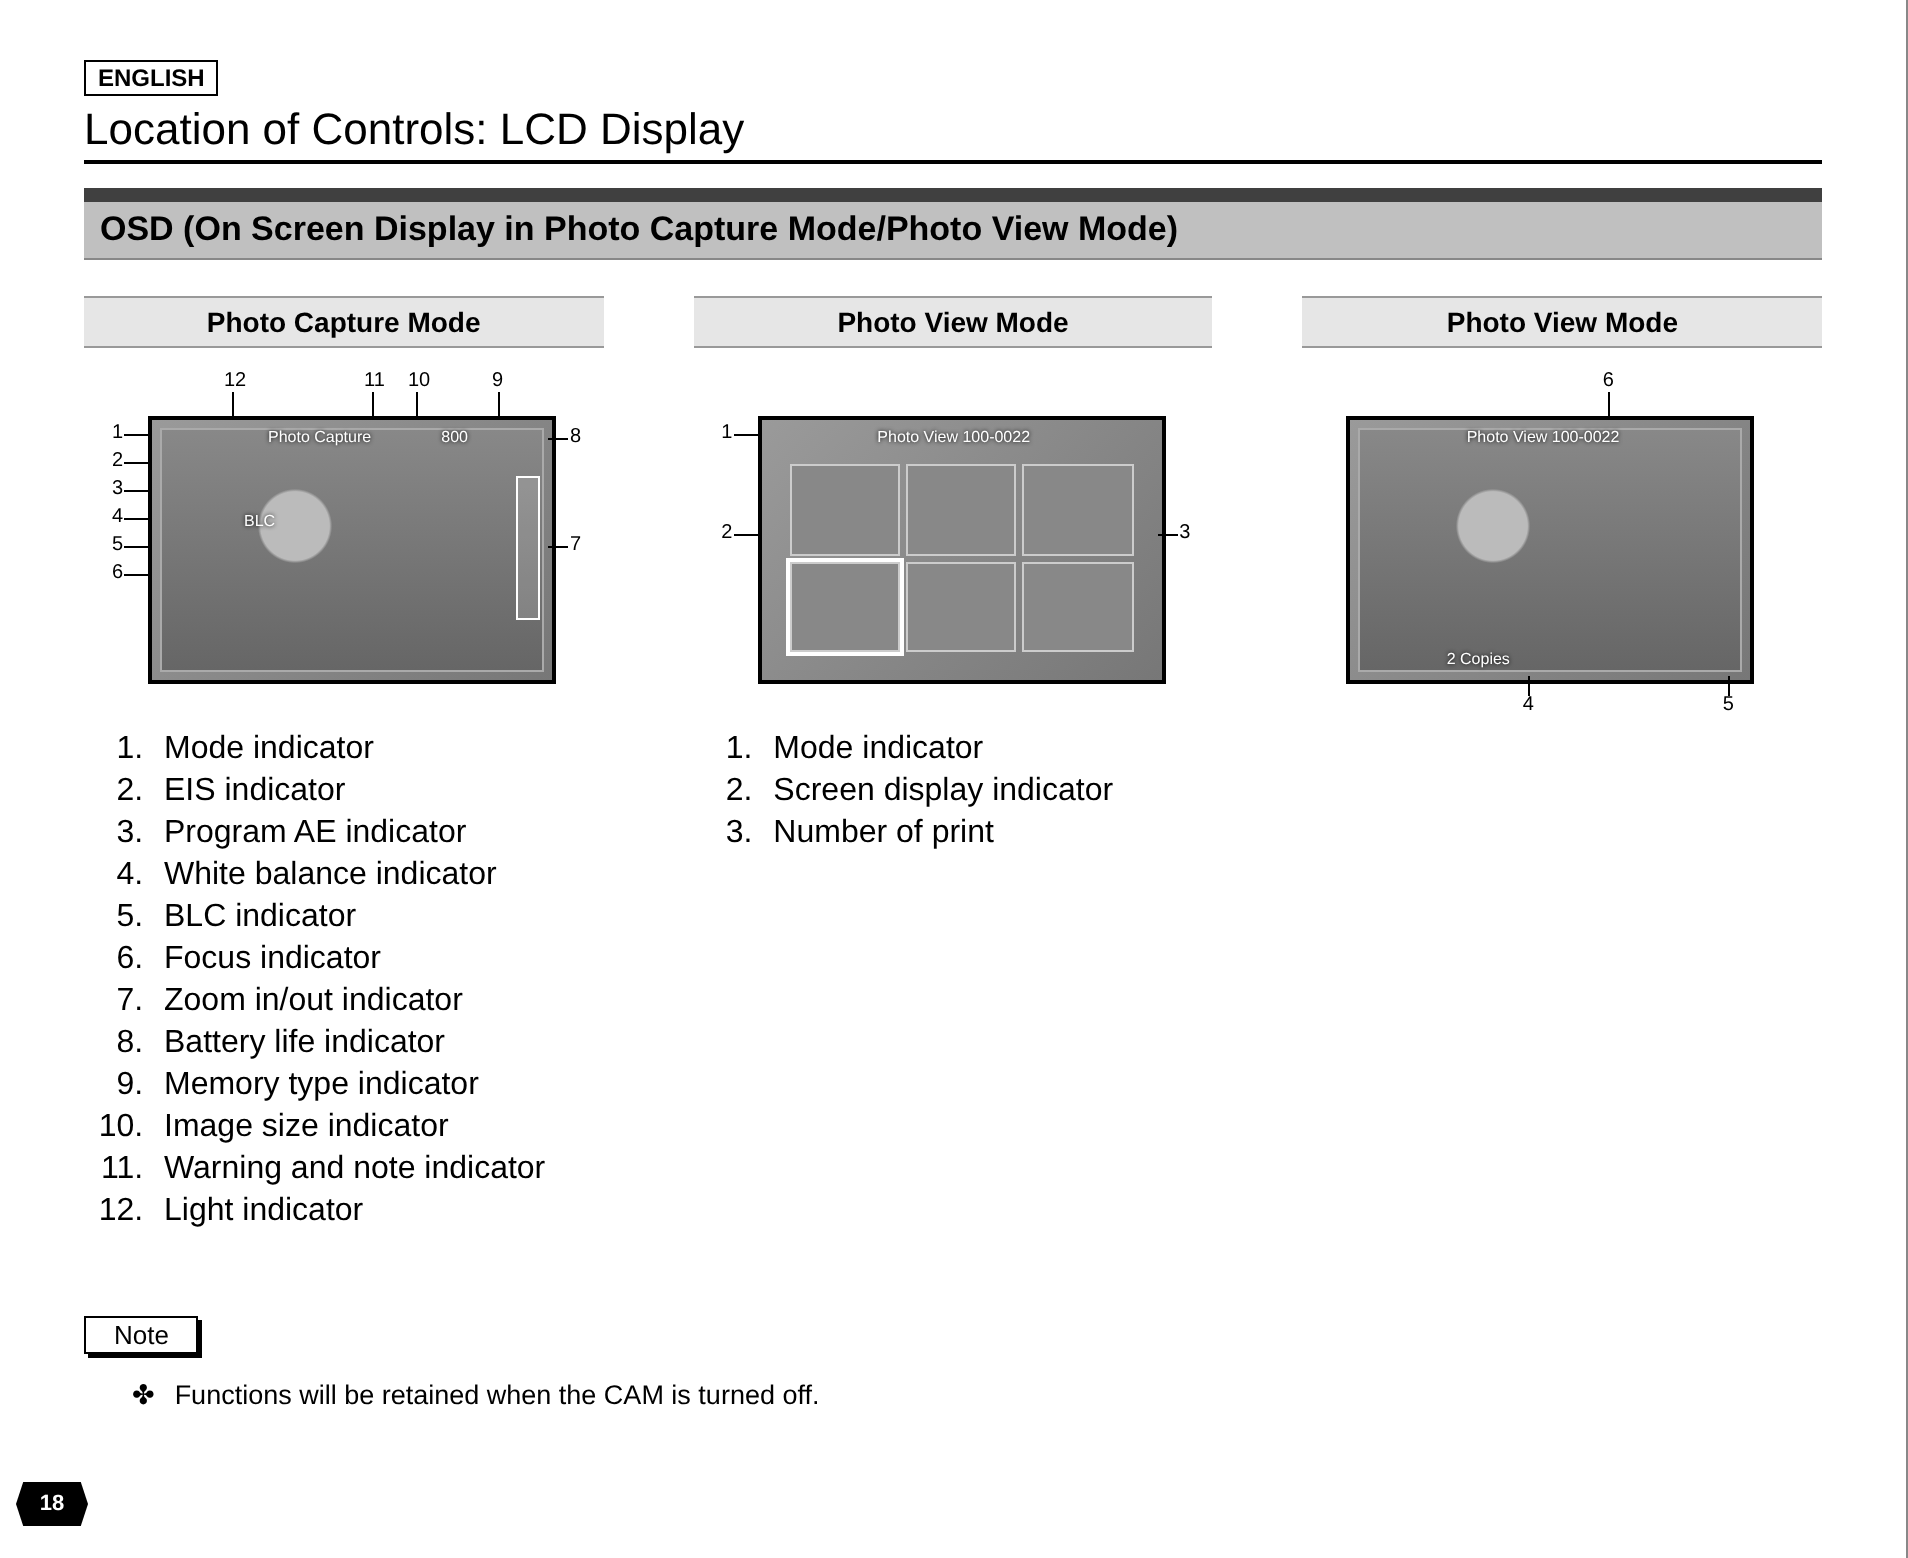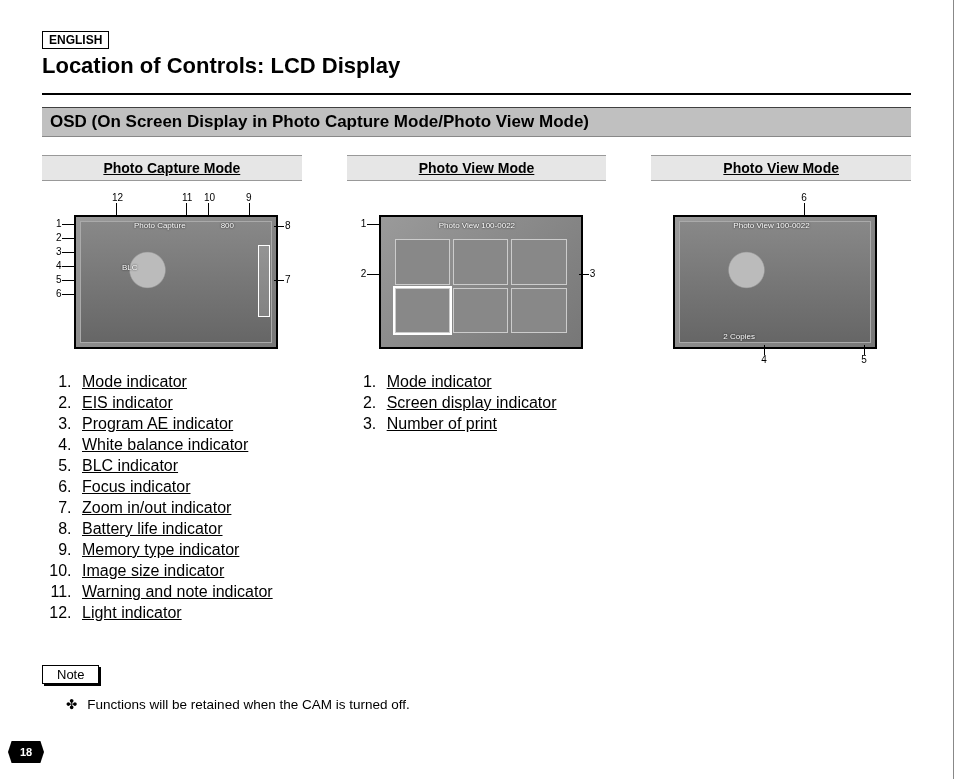--- a/index.html
+++ b/index.html
@@ -23,38 +23,37 @@
   .lang-tag {
     display: inline-block;
     border: 1.5px solid #000;
     padding: 1px 6px;
     font-size: 12px;
     font-weight: bold;
     margin-bottom: 4px;
   }
   .title {
     font-size: 22px;
-    font-weight: bold;
+    font-weight: normal;
     border-bottom: 2px solid #000;
-    padding-bottom: 14px;
+    padding-bottom: 2px;
     margin-bottom: 12px;
   }
   .subtitle-bar {
     background: #c0c0c0;
     font-size: 17px;
     font-weight: bold;
     padding: 4px 8px;
-    border-top: 1px solid #404040;
+    border-top: 7px solid #404040;
     border-bottom: 1px solid #888;
     margin-bottom: 18px;
   }
   .columns {
     display: flex;
     gap: 45px;
-    text-decoration: underline;
   }
   .col {
     flex: 1;
     min-width: 0;
   }
   .col-header {
     background: #e6e6e6;
     border-top: 1px solid #999;
     border-bottom: 1px solid #999;
     text-align: center;

